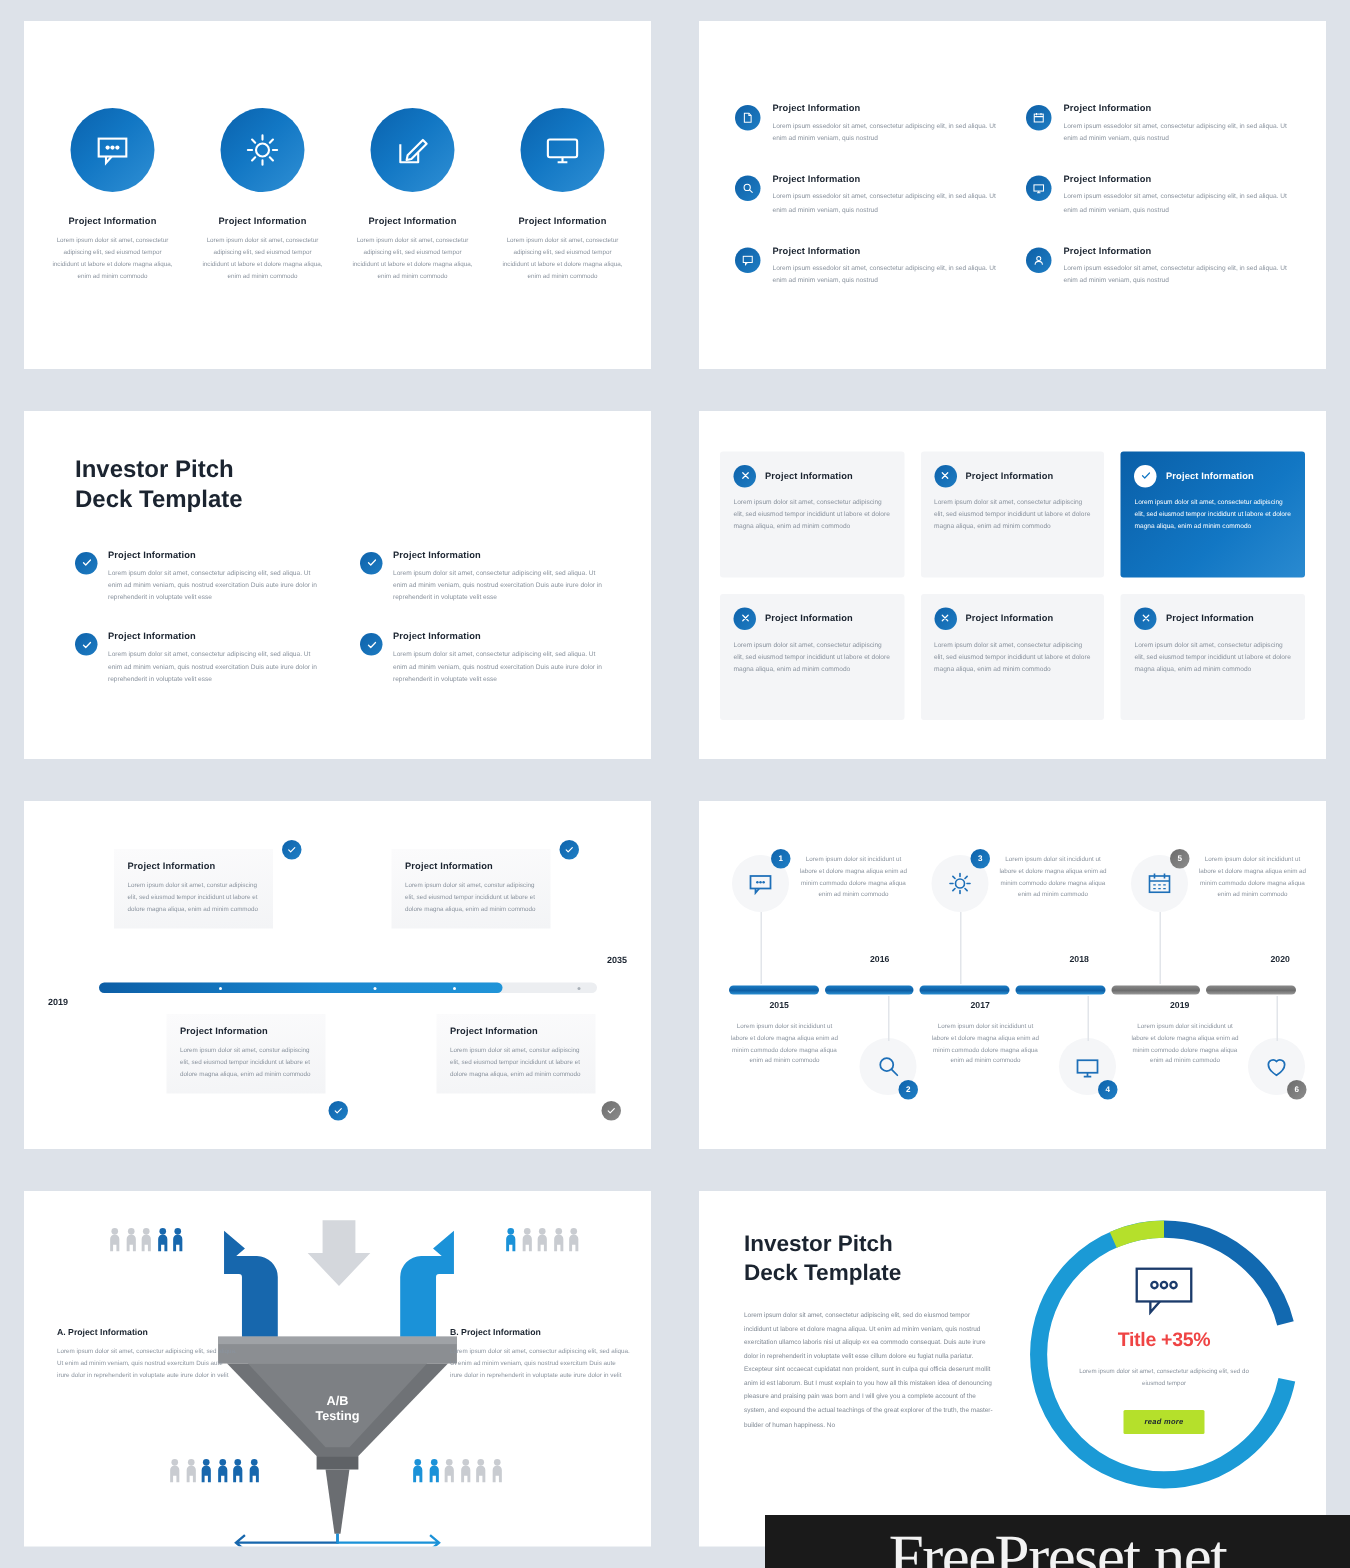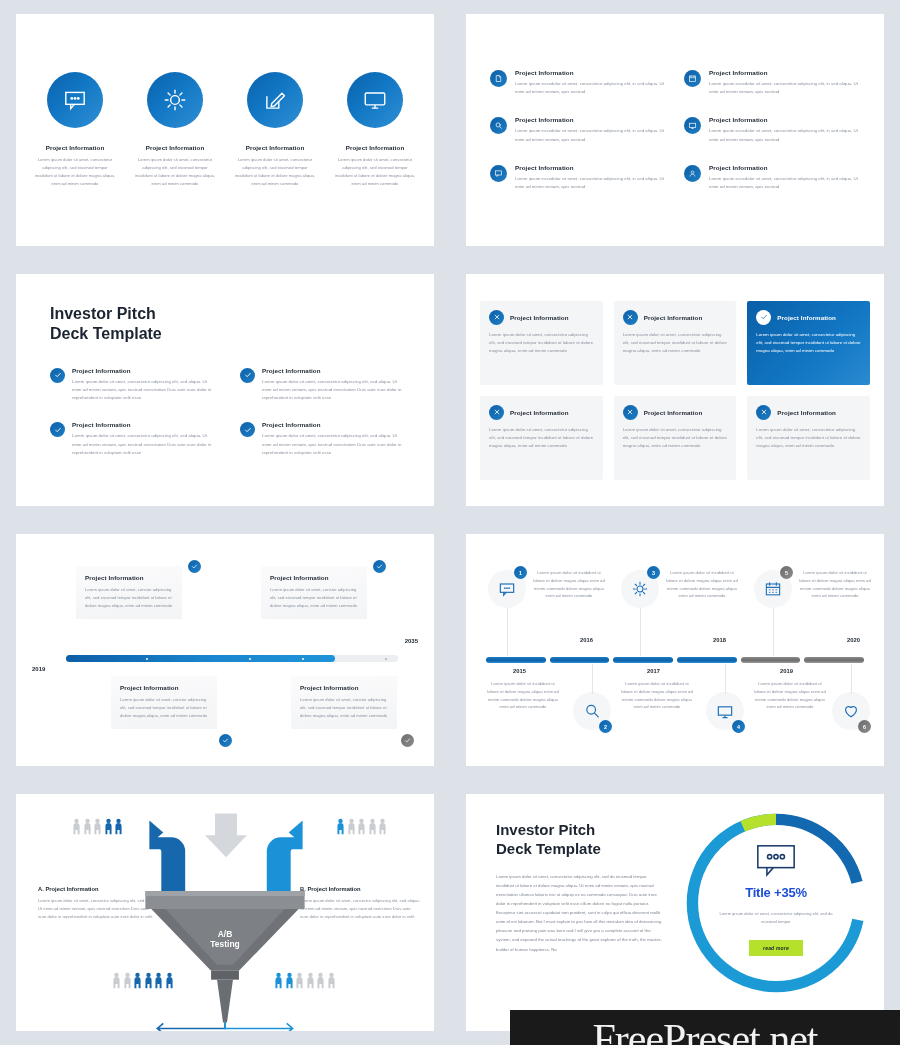--- a/index.html
+++ b/index.html
@@ -185,21 +185,21 @@
   .s8 .big-title { font-size: 15px; margin-bottom: 14px; }
   .s8-body {
     width: 170px; font-size: 4.3px; color: #7e8792; line-height: 2.1;
   }
   .donut-wrap { position: absolute; left: 215px; top: 14px; width: 190px; height: 190px; }
   .donut-center {
     position: absolute; left: 34px; top: 36px; width: 122px;
     text-align: center;
   }
   .donut-bubble { margin: 0 auto 9px; width: 40px; height: 32px; }
-  .donut-title { font-size: 13px; font-weight: bold; color: #1d4ed8; margin-bottom: 10px; letter-spacing: -.2px; }
+  .donut-title { font-size: 13px; font-weight: bold; color: #ef4444; margin-bottom: 10px; letter-spacing: -.2px; }
   .donut-sub { font-size: 4.1px; color: #8a939e; line-height: 2.0; margin-bottom: 10px; }
   .donut-btn {
     display: inline-block; background: #b5e02b; color: #1b2430;
     font-size: 5px; font-weight: bold; font-style: italic;
     padding: 5px 14px; border-radius: 1px; letter-spacing: .2px;
   }
 
   
   .wm {
     position: absolute; left: 510px; top: 1010px;

